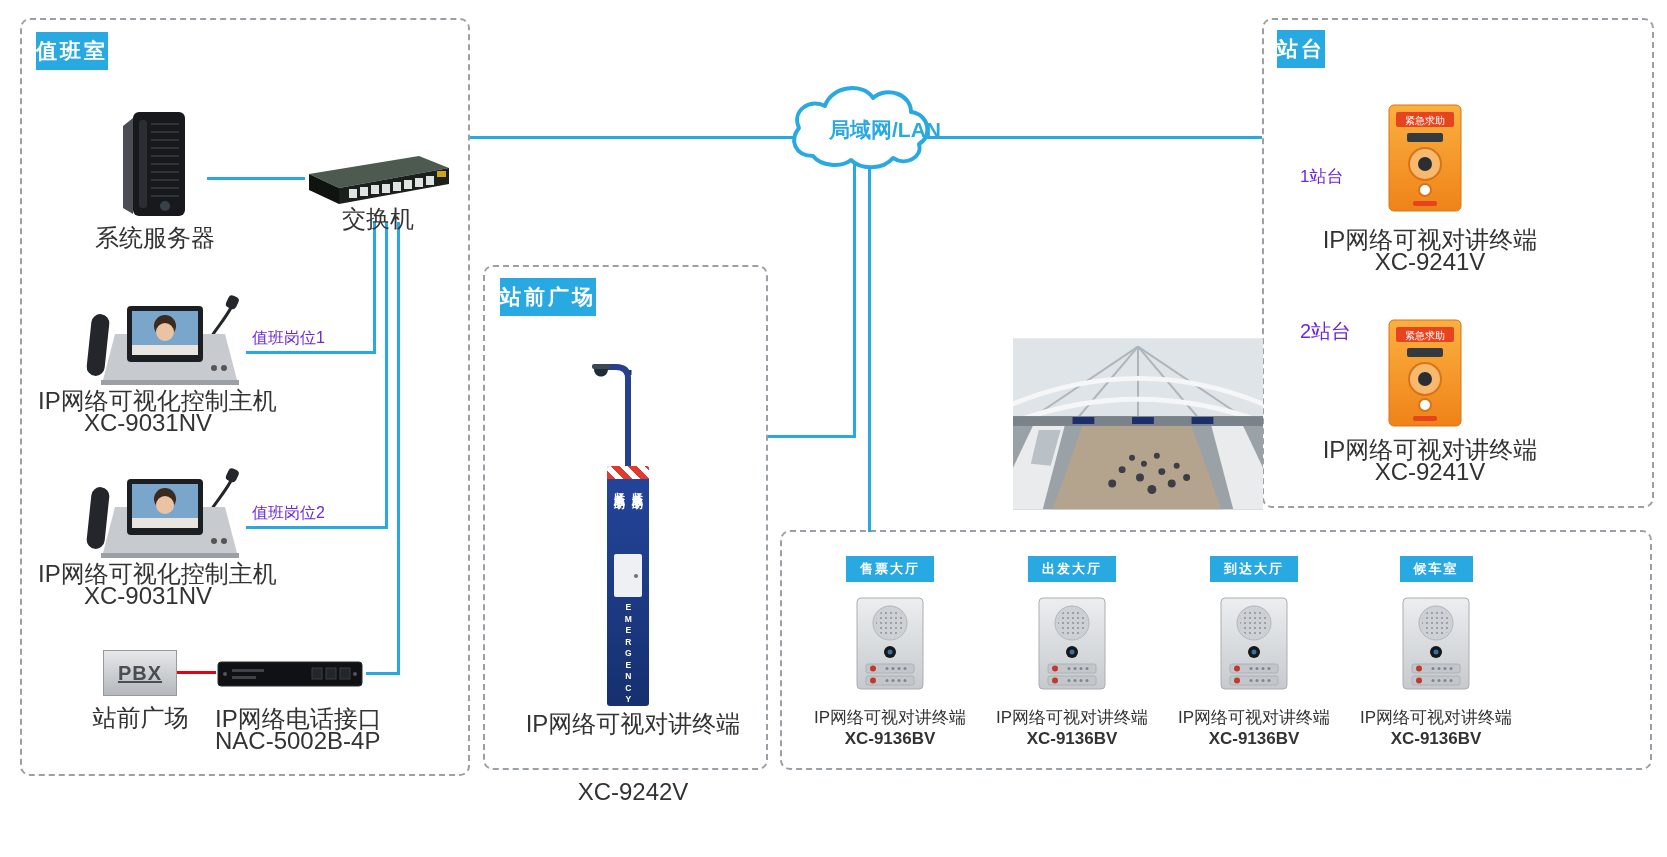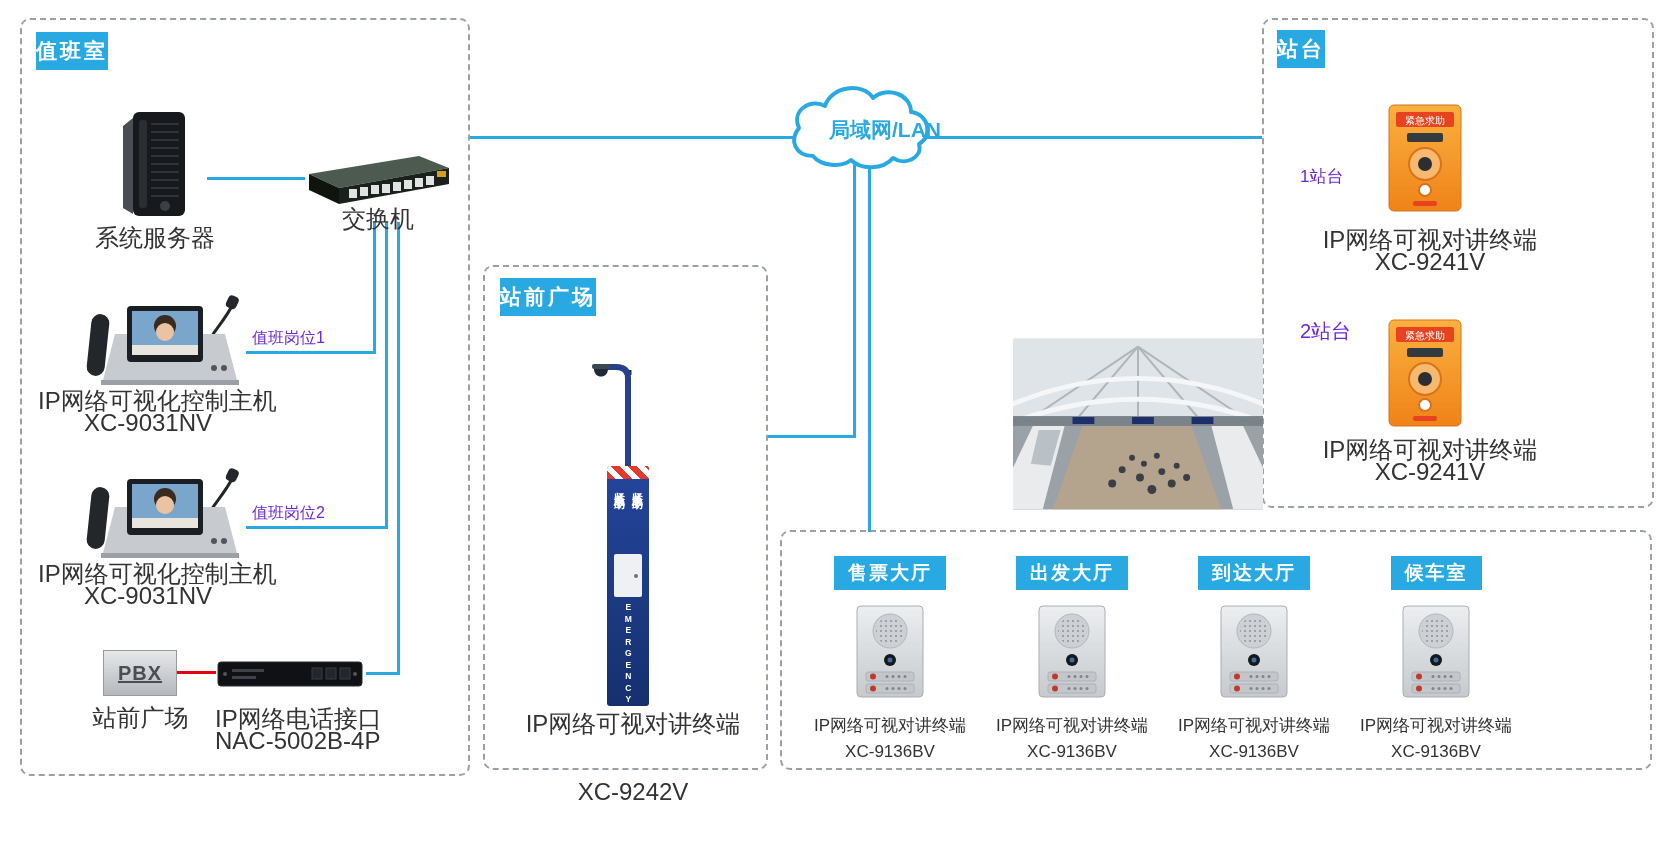--- a/index.html
+++ b/index.html
@@ -44,25 +44,25 @@
                position:relative; }
   .pole-door::after { content:""; position:absolute; right:4px; top:20px; width:4px; height:4px;
                       border-radius:50%; background:#6b7177; }
   .pole-en { flex:1; display:flex; justify-content:center; padding-top:5px; }
   .vtext-en { writing-mode:vertical-rl; text-orientation:upright; color:#fff; font-weight:bold;
               font-size:8.5px; letter-spacing:1.5px; line-height:1; }
 
   
   .hall-unit { position:absolute; top:530px; width:180px; height:240px; z-index:2;
                display:flex; flex-direction:column; align-items:center; }
-  .badge-inline { background:#29a9e1; color:#fff; font-size:19px; font-weight:bold;
+  .badge-inline { background:#29a9e1; color:#fff; font-size:13px; font-weight:bold;
                   padding:4px 14px; margin-top:26px; letter-spacing:2px; }
   .hall-device { width:72px; height:95px; margin-top:14px; }
   .unit-name { font-size:17px; color:#333; margin-top:15px; white-space:nowrap; }
-  .unit-model { font-size:17px; color:#333; margin-top:5px; white-space:nowrap; }
+  .unit-model { font-size:17px; color:#333; white-space:nowrap;font-weight:bold; }
 
   .photo { position:absolute; left:1013px; top:338px; width:250px; height:172px; z-index:2; }
 </style>
 </head>
 <body>
 
 <div class="canvas">
 
   <svg width="0" height="0" style="position:absolute" aria-hidden="true">
     <defs>

